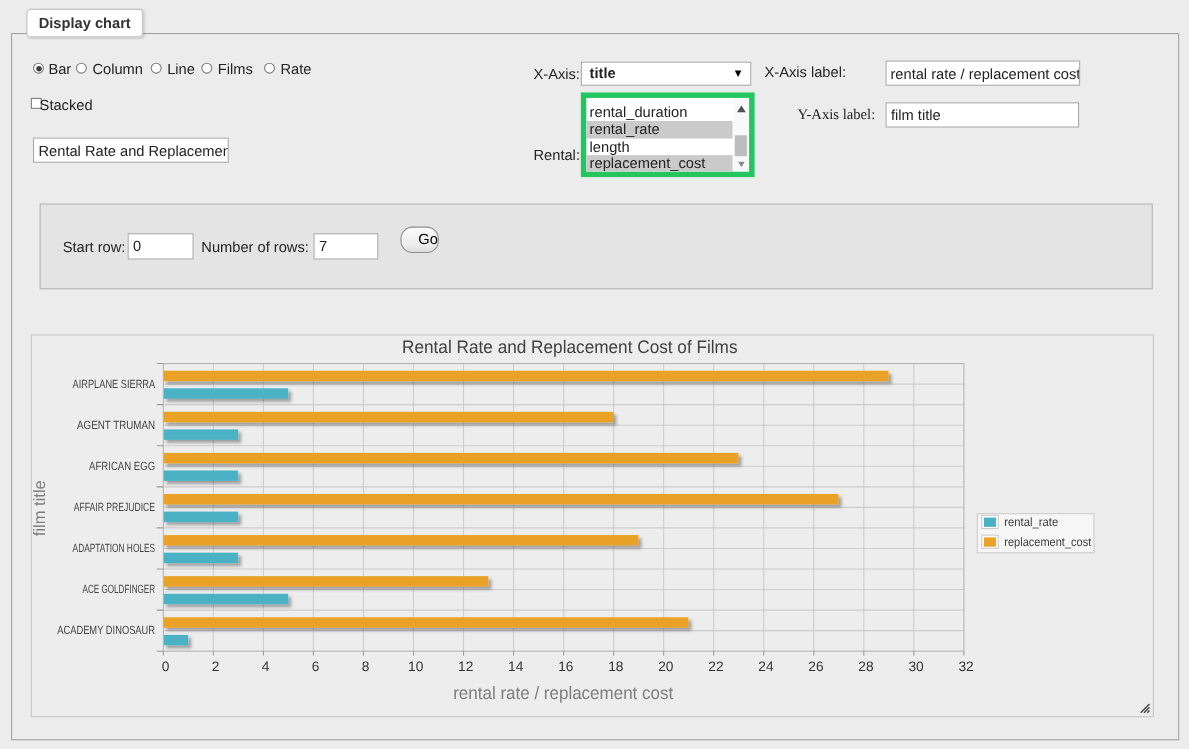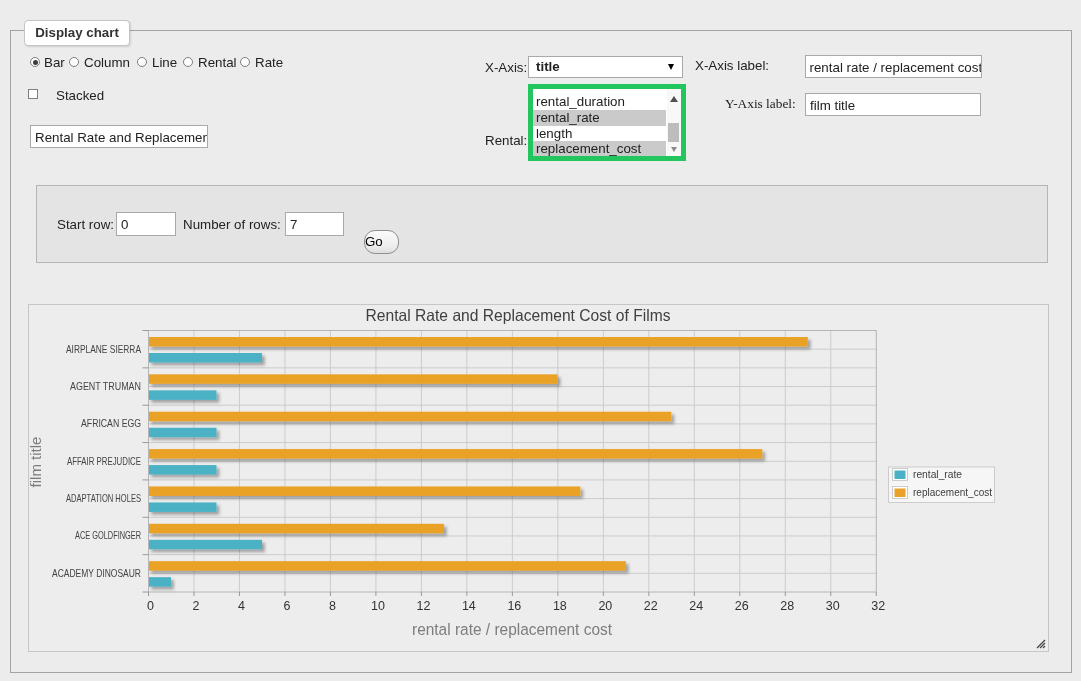--- a/index.html
+++ b/index.html
@@ -1,56 +1,56 @@
 <!DOCTYPE html>
 <html><head>
 <meta charset="utf-8">
 <style>
 html,body{margin:0;padding:0;}
 body{width:1081px;height:681px;background:#ececec;font-family:"Liberation Sans",sans-serif;position:relative;overflow:hidden;font-size:13.3333px;color:#222;}
 .fieldset{position:absolute;left:10px;top:30px;width:1060px;height:641px;border:1px solid #a3a3a3;}
-.legendbox{position:absolute;left:24px;top:8px;width:104px;height:24px;background:#fff;border:1px solid #c5c5c5;border-radius:4px;box-shadow:1px 1px 2px rgba(0,0,0,0.12);font-weight:bold;color:#333;line-height:24px;text-align:center;margin-top:12px;}
+.legendbox{position:absolute;left:24px;top:8px;width:104px;height:24px;background:#fff;border:1px solid #c5c5c5;border-radius:4px;box-shadow:1px 1px 2px rgba(0,0,0,0.12);font-weight:bold;color:#333;line-height:24px;text-align:center;}
 .radio{position:absolute;width:8px;height:8px;border:1px solid #7f7f7f;border-radius:50%;background:#fdfdfd;}
 .radio.checked::after{content:"";position:absolute;left:1.5px;top:1.5px;width:5px;height:5px;border-radius:50%;background:#3c3c3c;}
 .checkbox{position:absolute;width:8px;height:8px;border:1px solid #7f7f7f;background:#fdfdfd;}
 .lbl{position:absolute;white-space:nowrap;}
 .tinput{position:absolute;background:#fff;border:1px solid #a9a9a9;white-space:nowrap;overflow:hidden;}
 .tinput span{position:absolute;left:4px;top:50%;transform:translateY(-50%);}
 .selectbox{position:absolute;left:528px;top:56px;width:153px;height:20px;background:#fff;border:1px solid #a9a9a9;font-weight:bold;}
 .selectbox .val{position:absolute;left:7px;top:2px;}
 .selectbox .arr{position:absolute;right:8px;top:7px;width:0;height:0;border-left:3.5px solid transparent;border-right:3.5px solid transparent;border-top:6.5px solid #000;}
 .listbox{position:absolute;left:528px;top:84px;width:148px;height:67px;background:#fff;border:5px solid #22c55e;overflow:hidden;}
 .listbox .opt{position:absolute;left:0;width:130px;height:16px;line-height:16px;padding-left:3px;}
 .listbox .opt.sel{background:#cacaca;}
 .sbar{position:absolute;right:0;top:0;width:14px;height:67px;background:#f8f8f8;}
 .sbar .up{position:absolute;left:3px;top:7px;width:0;height:0;border-left:4px solid transparent;border-right:4px solid transparent;border-bottom:6px solid #505050;}
 .sbar .dn{position:absolute;left:3.5px;bottom:4px;width:0;height:0;border-left:3.5px solid transparent;border-right:3.5px solid transparent;border-top:5px solid #8a8a8a;}
 .sbar .thumb{position:absolute;left:1px;top:34px;width:11px;height:19px;background:#bdbdbd;}
 .panel{position:absolute;left:36px;top:185px;width:1010px;height:76px;background:#e4e4e4;border:1px solid #b5b5b5;}
-.gobtn{position:absolute;left:364px;top:230px;width:33px;height:22px;border:1px solid #8f8f8f;border-radius:11px;background:linear-gradient(#fbfbfb,#ededed 70%,#dedede);text-align:left;line-height:21px;color:#000;}
+.gobtn{position:absolute;left:364px;top:206px;width:33px;height:22px;border:1px solid #8f8f8f;border-radius:11px;background:linear-gradient(#fbfbfb,#ededed 70%,#dedede);text-align:right;line-height:21px;color:#000;}
 .chartbox{position:absolute;left:28px;top:304px;width:1019px;height:346px;background:#ededed;border:1px solid #c6c6c6;}
 </style>
 </head>
 <body>
 <div class="fieldset"></div>
 <div class="legendbox">Display chart</div>
 
 <span class="radio checked" style="left:30px;top:57px;"></span>
 <span class="lbl" style="left:44px;top:55px;">Bar</span>
 <span class="radio" style="left:69px;top:57px;"></span>
 <span class="lbl" style="left:84px;top:55px;">Column</span>
 <span class="radio" style="left:137px;top:57px;"></span>
 <span class="lbl" style="left:152px;top:55px;">Line</span>
 <span class="radio" style="left:183px;top:57px;"></span>
-<span class="lbl" style="left:198px;top:55px;">Rental</span>
+<span class="lbl" style="left:198px;top:55px;">Films</span>
 <span class="radio" style="left:240px;top:57px;"></span>
 <span class="lbl" style="left:255px;top:55px;">Rate</span>
 
 <span class="checkbox" style="left:28px;top:89px;"></span>
-<span class="lbl" style="left:56px;top:88px;">Stacked</span>
+<span class="lbl" style="left:36px;top:88px;">Stacked</span>
 
 <div class="tinput" style="left:30px;top:125px;width:176px;height:21px;">
     <span>Rental Rate and Replacement Cost of Films</span>
   </div>
 
 <span class="lbl" style="left:485px;top:60px;">X-Axis:</span>
 <div class="selectbox">
     <span class="val">title</span>
     <span class="arr"></span>
   </div>

